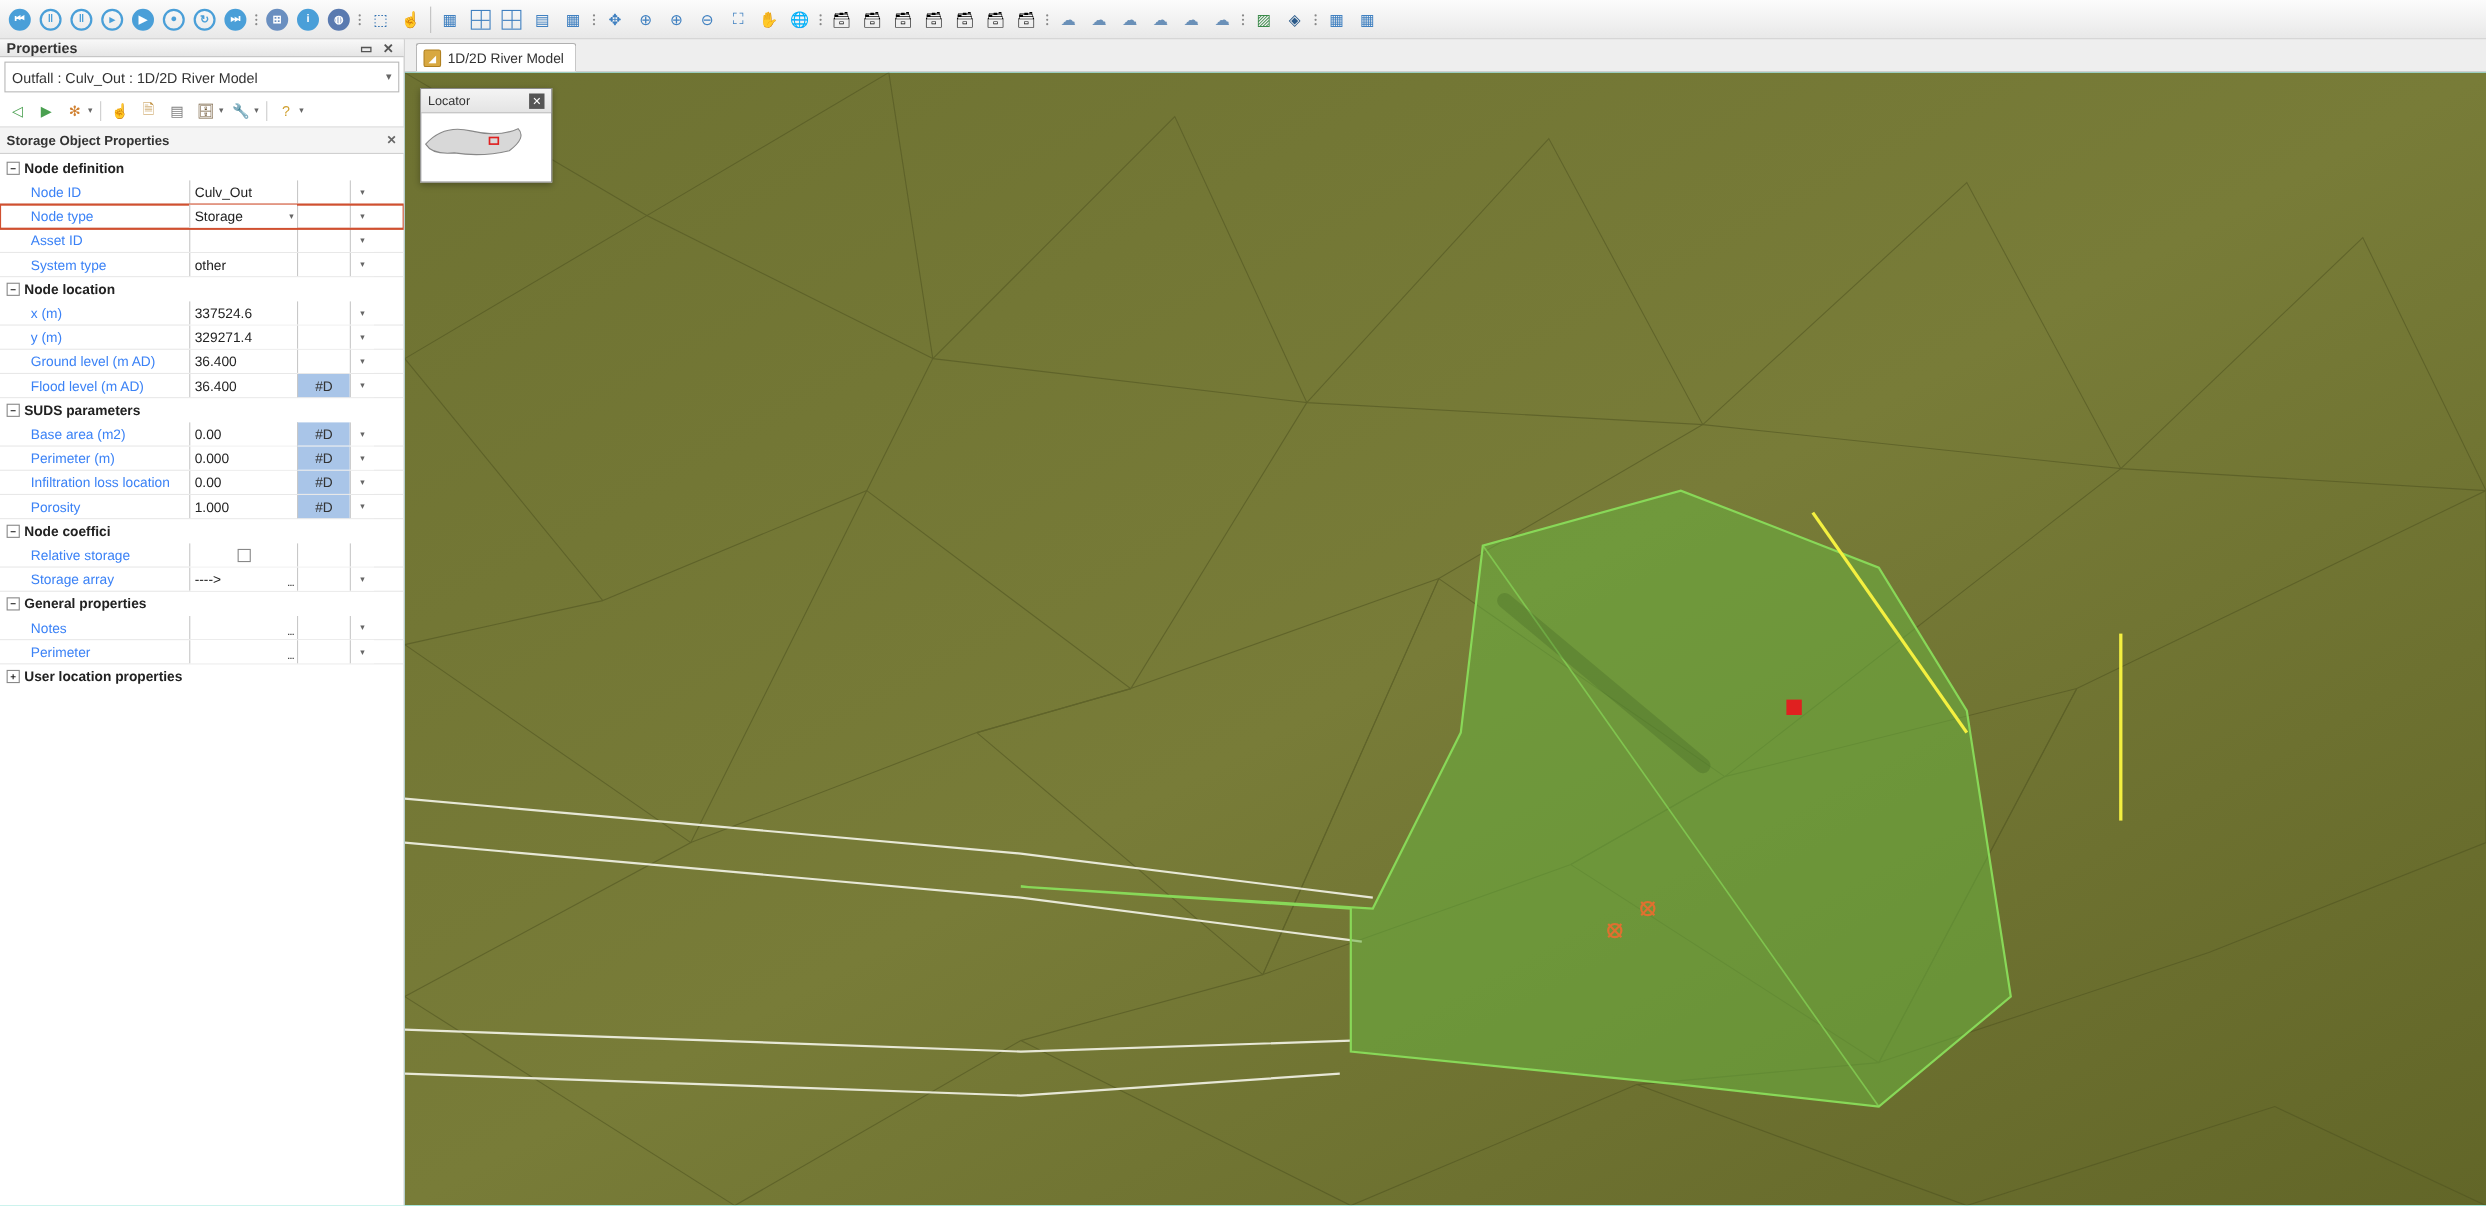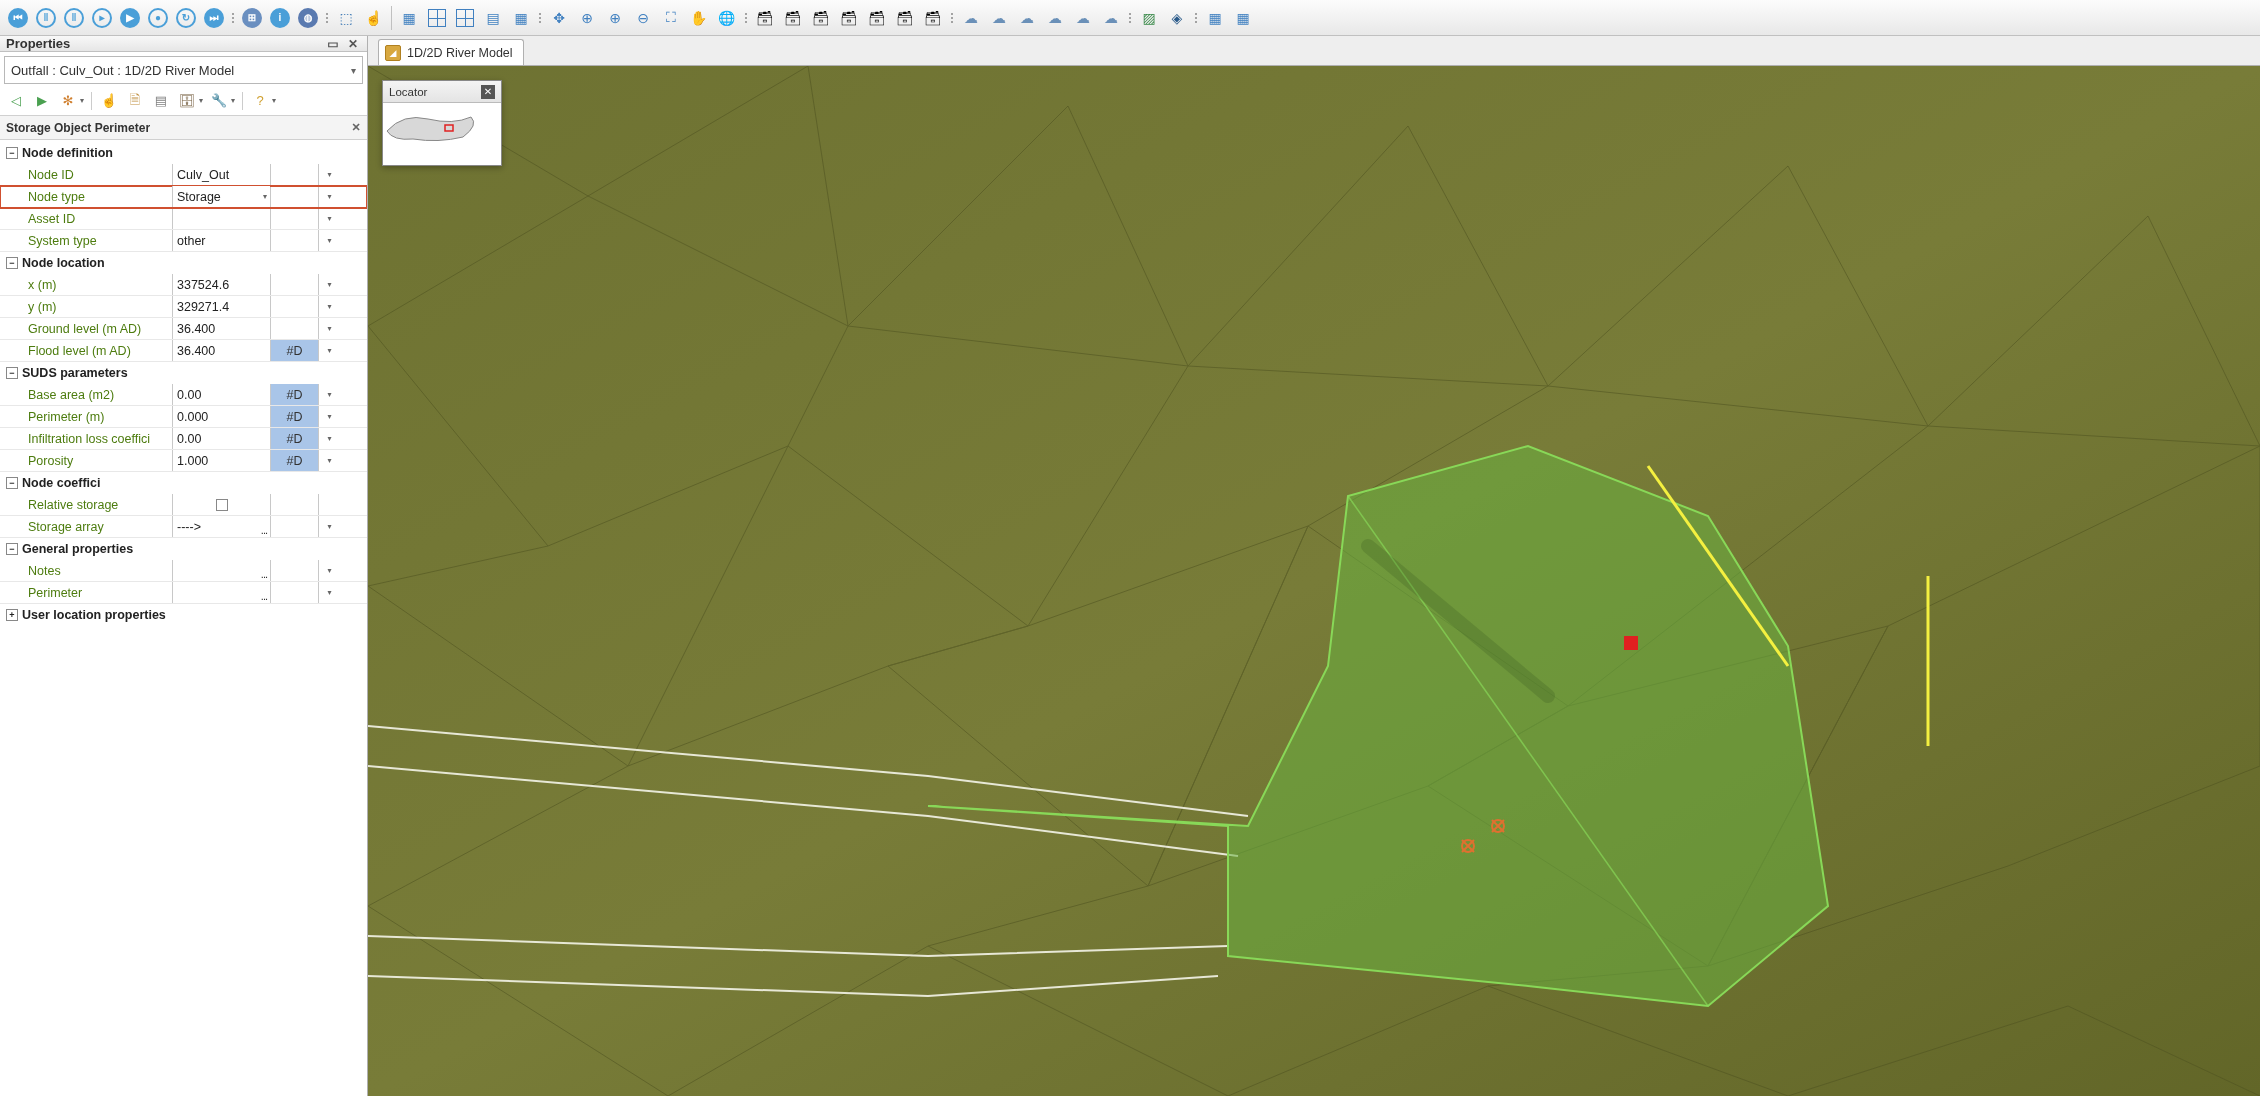--- a/index.html
+++ b/index.html
@@ -66,21 +66,21 @@
 
 .prop-tree { flex:1; overflow-y:auto; font-size:12.5px; padding-top:2px; }
 .group-row {
   display:flex; align-items:center; height:22px; padding-left:6px; font-weight:700; color:#222;
 }
 .group-row .exp{width:12px;height:12px;border:1px solid #888;display:flex;align-items:center;justify-content:center;font-size:9px;margin-right:4px;cursor:pointer;background:#fff;}
 .prop-row {
   display:flex; align-items:stretch; height:22px; border-bottom:1px solid #e8e8e8;
 }
 .prop-row.highlight{outline:2px solid #d05030;outline-offset:-1px;position:relative;z-index:2;}
-.prop-label{width:172px;padding-left:28px;display:flex;align-items:center;color:#4d7c0f;overflow:hidden;white-space:nowrap;}
+.prop-label{width:172px;padding-left:28px;display:flex;align-items:center;color:#3b82f6;overflow:hidden;white-space:nowrap;}
 .prop-val{flex:0 0 98px;border-left:1px solid #c8c8c8;padding:0 4px;display:flex;align-items:center;background:#fff;color:#222;position:relative;}
 .prop-val.dd .vcaret{position:absolute;right:3px;font-size:8px;color:#666;}
 .prop-flag{flex:0 0 48px;border-left:1px solid #c8c8c8;background:#fff;display:flex;align-items:center;justify-content:center;color:#333;}
 .prop-flag.d{background:#a9c5e8;font-weight:500;}
 .prop-end{flex:0 0 22px;border-left:1px solid #c8c8c8;display:flex;align-items:center;justify-content:center;background:#fff;}
 .prop-end .vcaret{font-size:8px;color:#666;}
 .prop-val .dots{position:absolute;right:3px;bottom:1px;font-size:11px;color:#333;letter-spacing:-1px;}
 .prop-val .chk{width:12px;height:12px;border:1px solid #888;margin:0 auto;}
 
 
@@ -311,21 +311,21 @@
     <div class="mbtn" style="color:#705838;">🗄</div>
     <span class="mcaret">▾</span>
     <div class="mbtn" style="color:#606060;">🔧</div>
     <span class="mcaret">▾</span>
     <div class="msp"></div>
     <div class="mbtn" style="color:#d0a030;">?</div>
     <span class="mcaret">▾</span>
   </div>
 
   <div class="subpanel-header">
-    <span>Storage Object Perimeter</span>
+    <span>Storage Object Properties</span>
     <div class="sclose">✕</div>
   </div>
 
   <div class="prop-tree" id="prop-tree">
       <div class="group-row">
         <div class="exp">−</div>
         <span>Node definition</span>
       </div>
       <div class="prop-row">
         <div class="prop-label">Node ID</div>
@@ -409,21 +409,21 @@
       </div>
       <div class="prop-row">
         <div class="prop-label">Perimeter (m)</div>
         <div class="prop-val">0.000</div>
         <div class="prop-flag d">#D</div>
         <div class="prop-end">
           <span class="vcaret">▾</span>
         </div>
       </div>
       <div class="prop-row">
-        <div class="prop-label">Infiltration loss coeffici</div>
+        <div class="prop-label">Infiltration loss location</div>
         <div class="prop-val">0.00</div>
         <div class="prop-flag d">#D</div>
         <div class="prop-end">
           <span class="vcaret">▾</span>
         </div>
       </div>
       <div class="prop-row">
         <div class="prop-label">Porosity</div>
         <div class="prop-val">1.000</div>
         <div class="prop-flag d">#D</div>

